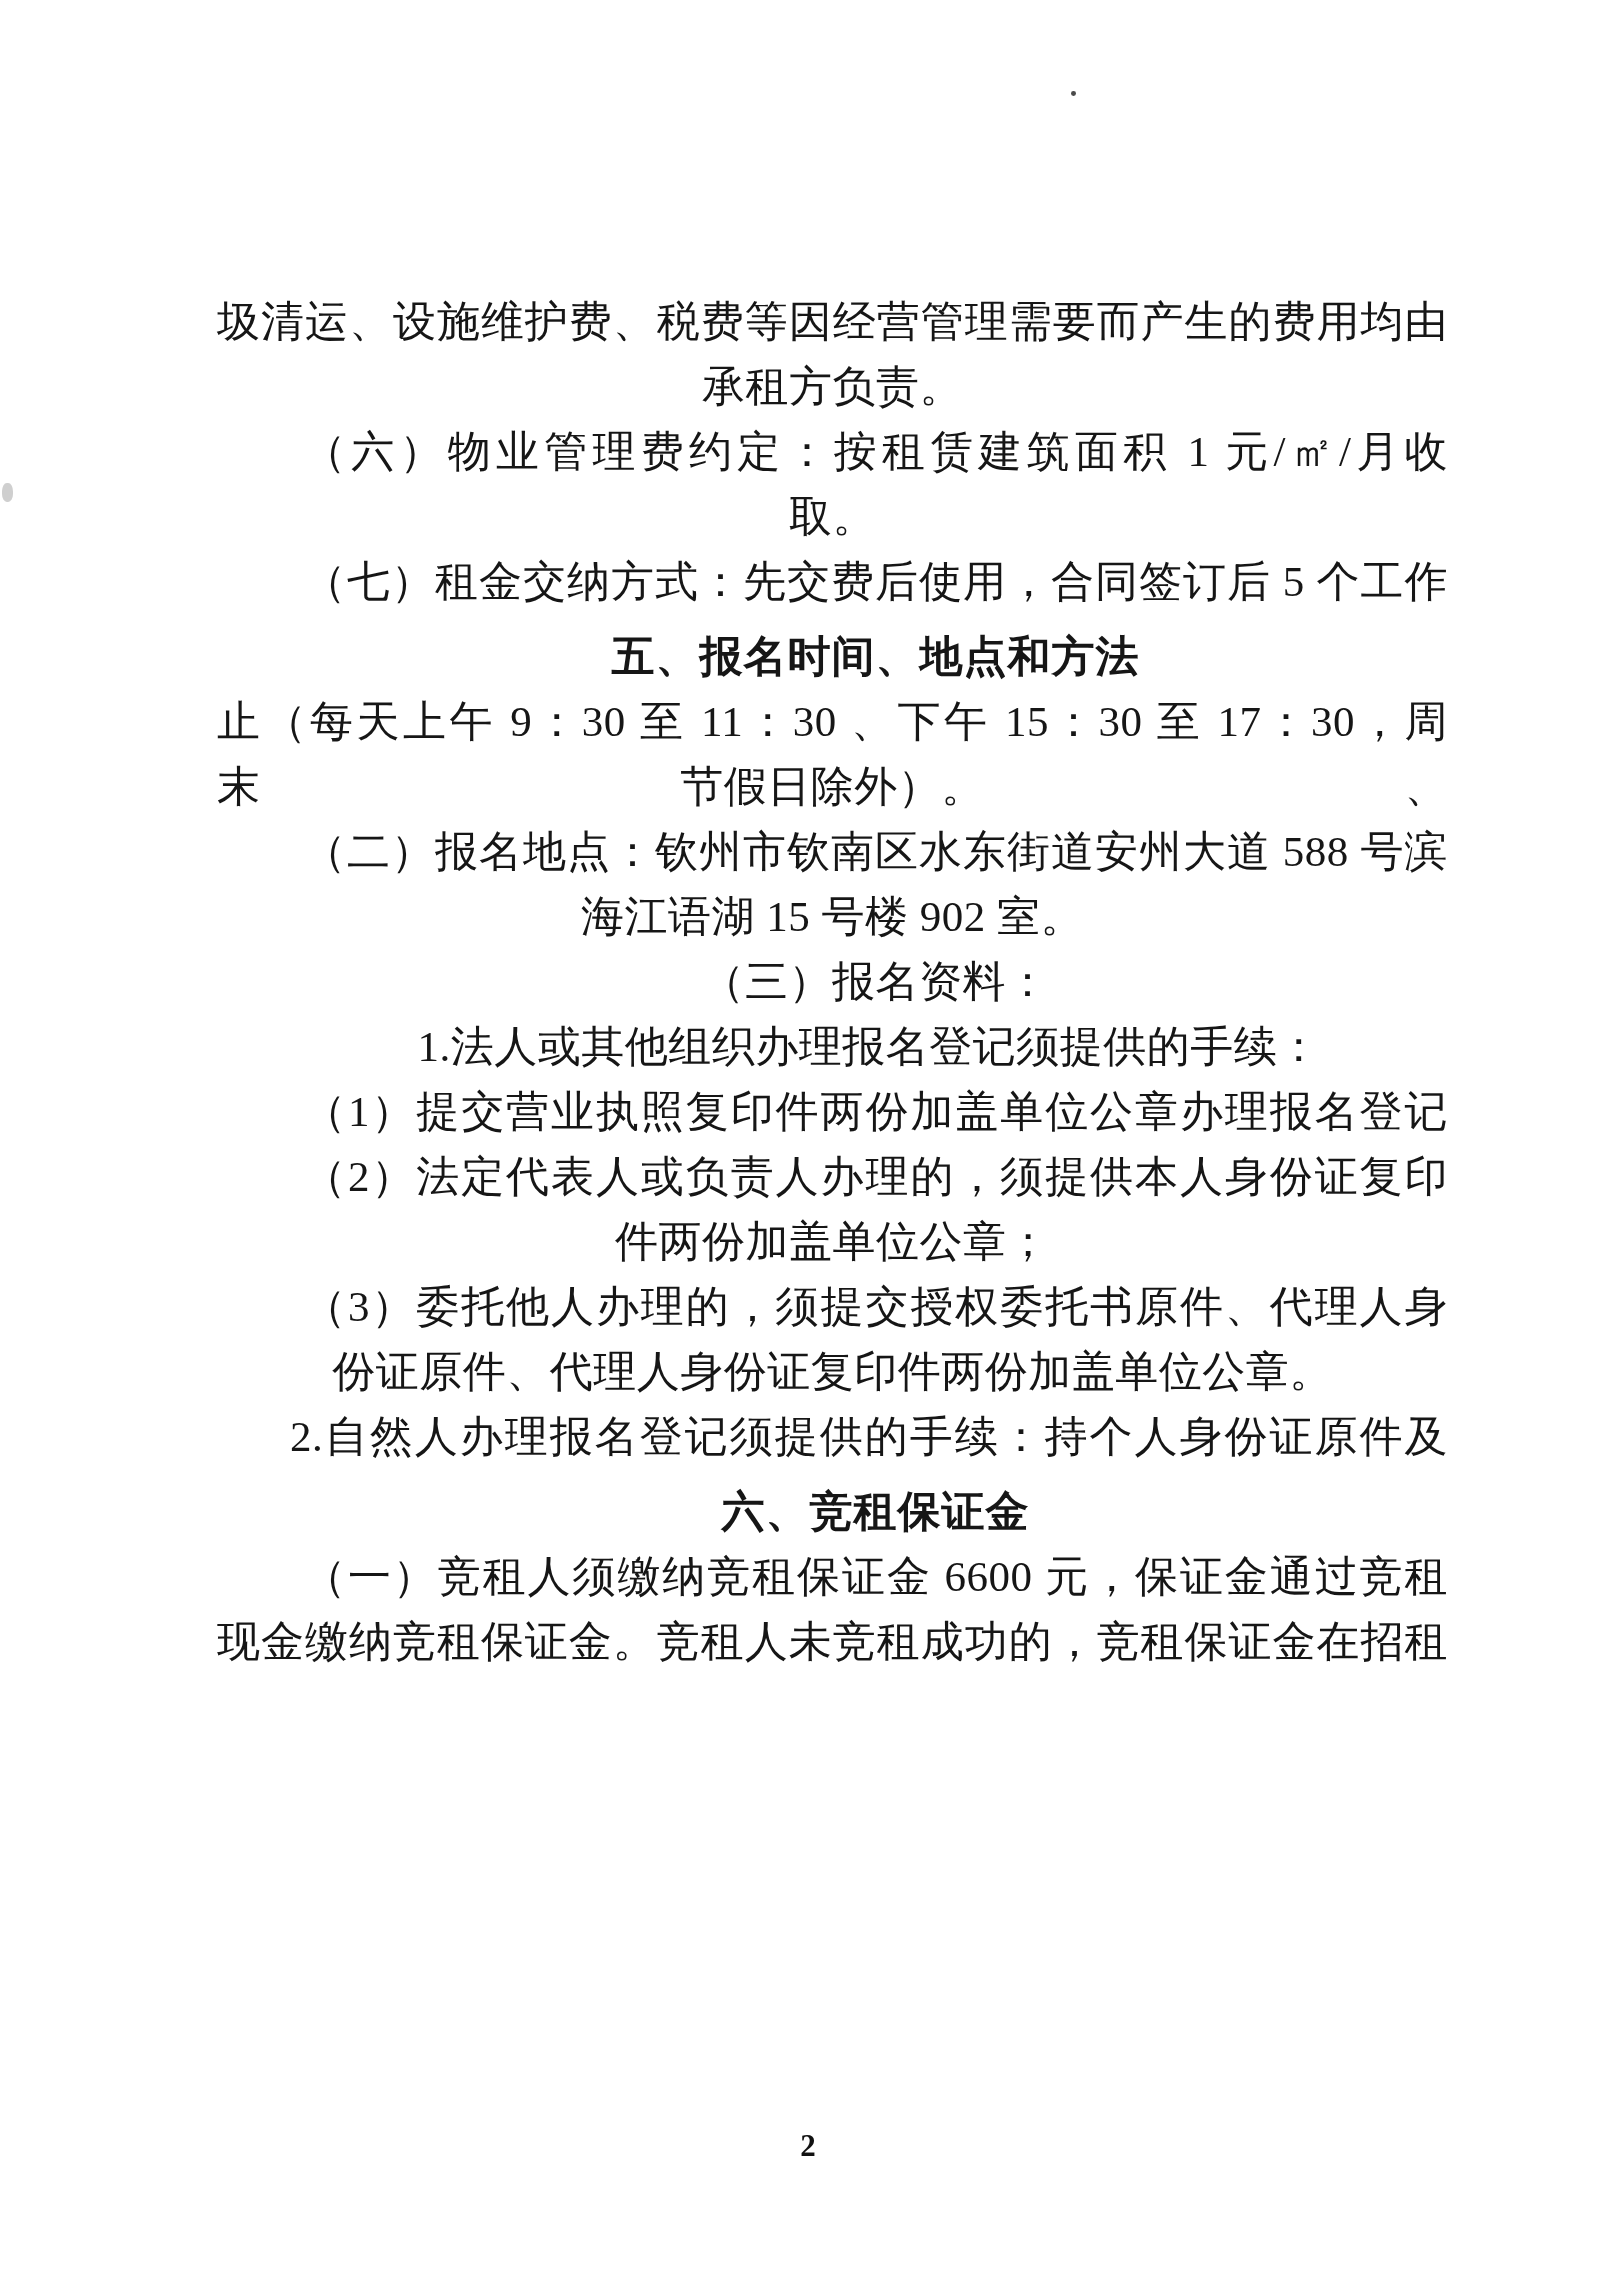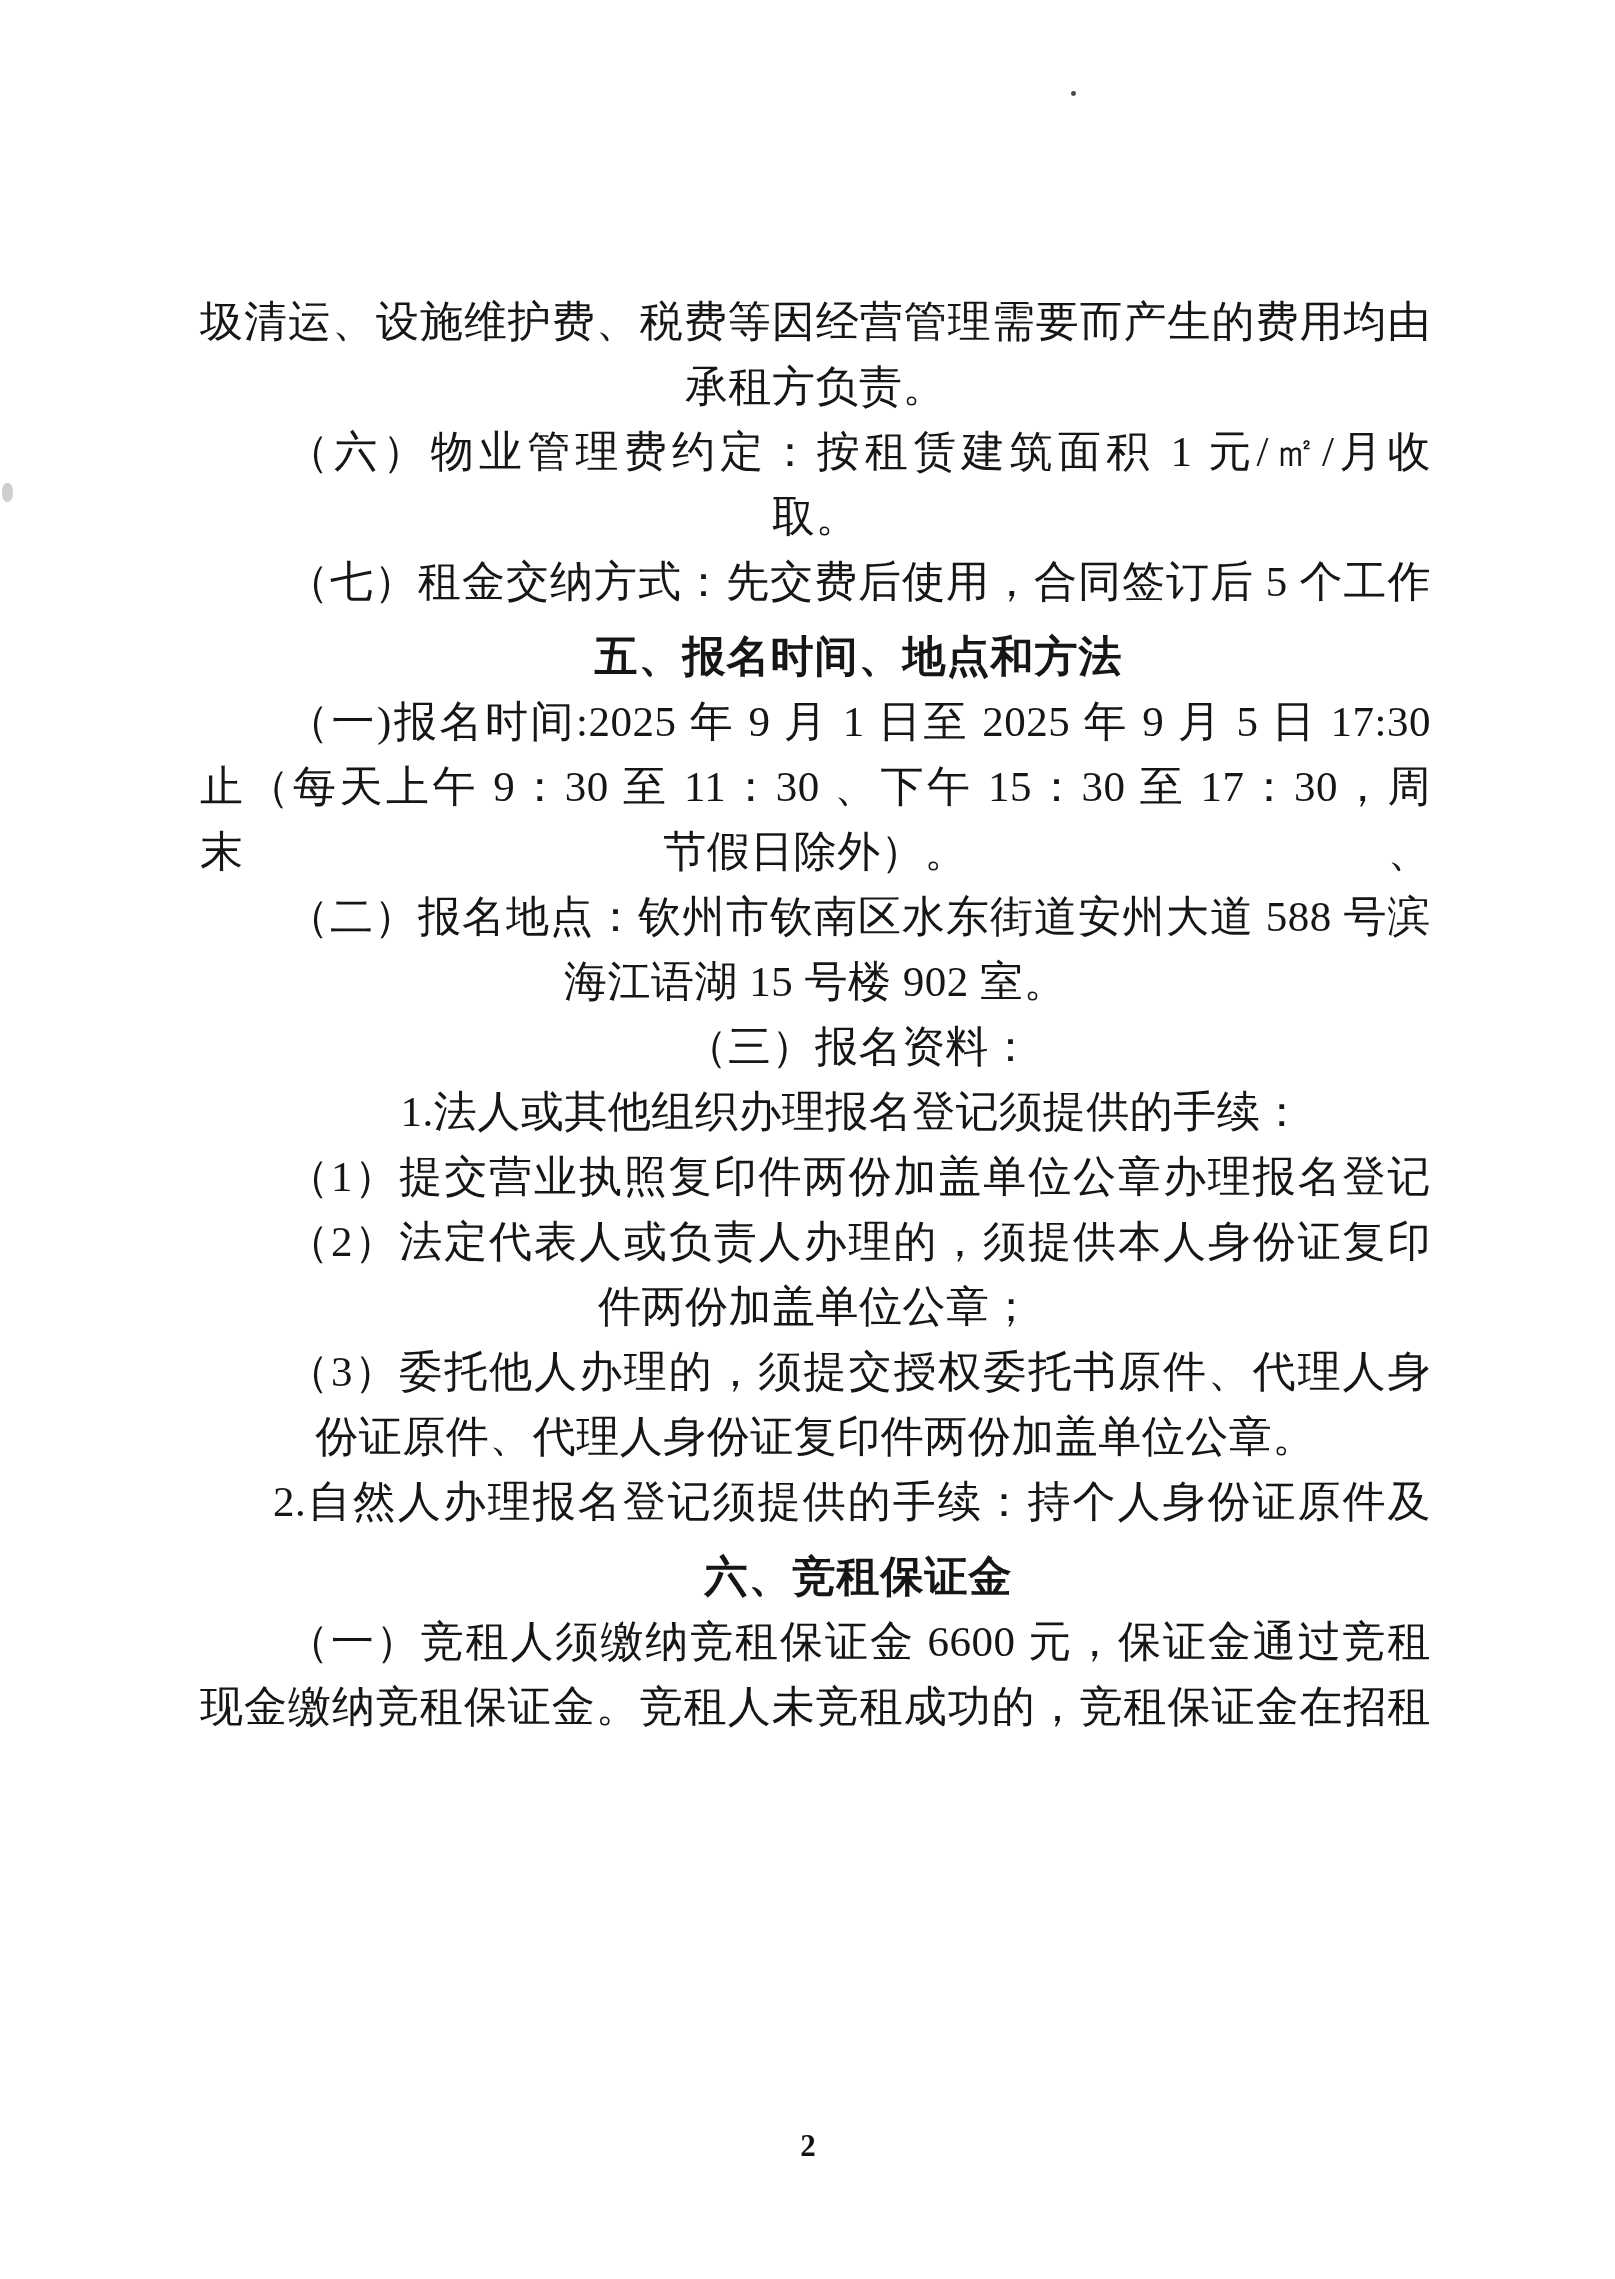--- a/index.html
+++ b/index.html
@@ -7,21 +7,21 @@
     position:relative;
     width:1616px; height:2279px;
     margin:0 auto;
     background:#ffffff;
     font-family:"Liberation Serif", serif;
     color:#161616;
     overflow:hidden;
   }
   .textblock {
     position:absolute;
-    left:200px; top:289px;
+    left:217px; top:289px;
     width:1231px;
   }
   .line {
     font-size:43px;
     line-height:65px;
     height:65px;
     text-align:center;
     letter-spacing:0.5px;
   }
   .indent { text-indent:2em; }
@@ -71,21 +71,20 @@
   <span class="speck-a"></span>
   <span class="speck-b"></span>
 
   <div class="textblock">
     <div class="line fill">圾清运、设施维护费、税费等因经营管理需要而产生的费用均由</div>
     <div class="line">承租方负责。</div>
     <div class="line indent fill">（六）物业管理费约定：按租赁建筑面积 1 元/㎡/月收</div>
     <div class="line">取。</div>
     <div class="line indent fill">（七）租金交纳方式：先交费后使用，合同签订后 5 个工作</div>
     <div class="line heading">五、报名时间、地点和方法</div>
-    <div class="line indent fill">（一)报名时间:2025 年 9 月 1 日至 2025 年 9 月 5 日 17:30</div>
     <div class="line fill">止（每天上午 9：30 至 11：30 、下午 15：30 至 17：30，周末、</div>
     <div class="line">节假日除外）。</div>
     <div class="line indent fill">（二）报名地点：钦州市钦南区水东街道安州大道 588 号滨</div>
     <div class="line">海江语湖 15 号楼 902 室。</div>
     <div class="line indent">（三）报名资料：</div>
     <div class="line indent-num">1.法人或其他组织办理报名登记须提供的手续：</div>
     <div class="line indent fill">（1）提交营业执照复印件两份加盖单位公章办理报名登记</div>
     <div class="line indent fill">（2）法定代表人或负责人办理的，须提供本人身份证复印</div>
     <div class="line">件两份加盖单位公章；</div>
     <div class="line indent fill">（3）委托他人办理的，须提交授权委托书原件、代理人身</div>

